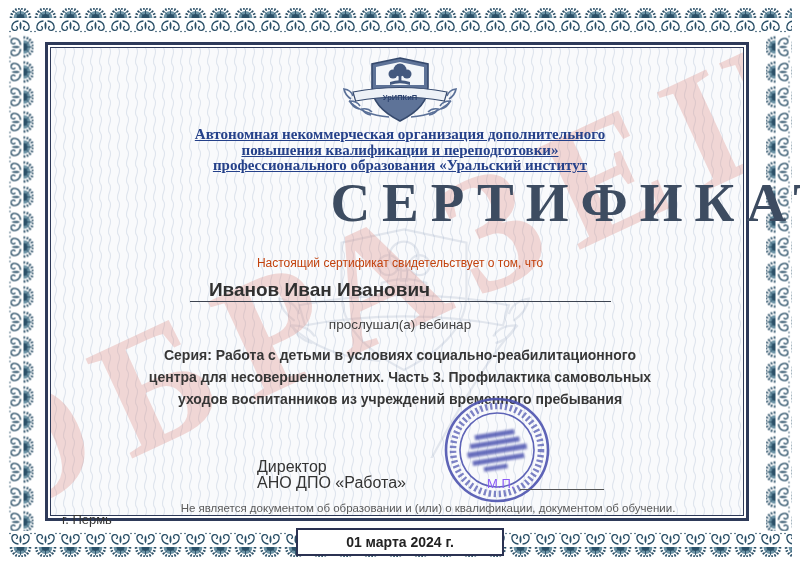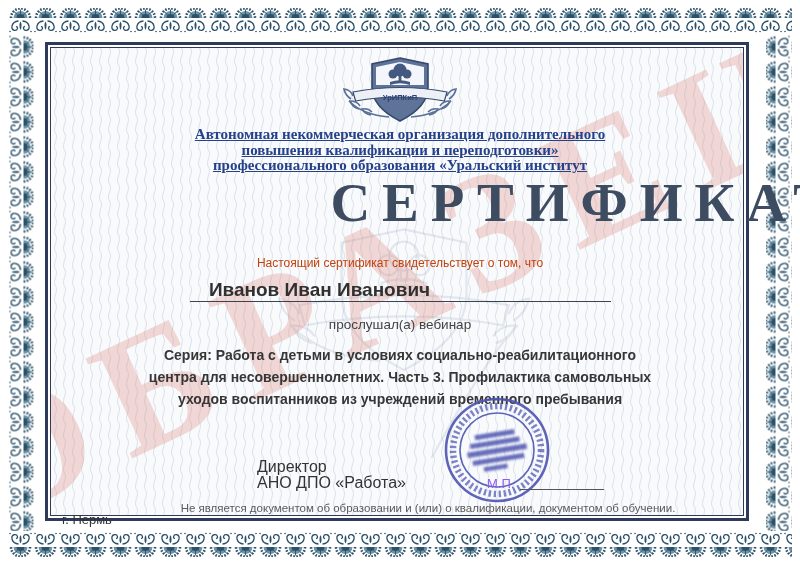--- a/index.html
+++ b/index.html
@@ -267,14 +267,17 @@
       <div>Директор</div>
       <div>АНО ДПО «Работа»</div>
     </div>
 
     <div class="mp">М.П.</div>
     <div class="sig-line"></div>
 
     <div class="disclaimer">Не является документом об образовании и (или) о квалификации, документом об обучении.</div>
   </div>
 
+  <div class="date-box">
+    <span>01 марта 2024 г.</span>
+  </div>
 
 </div>
 
 </body></html>

